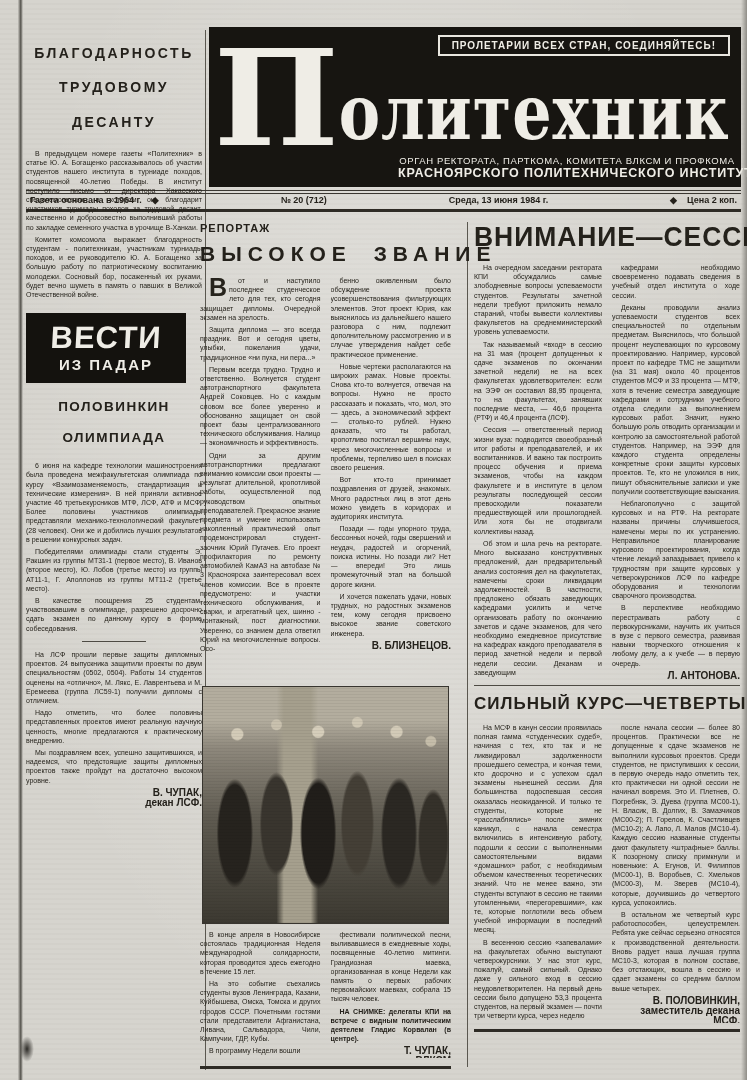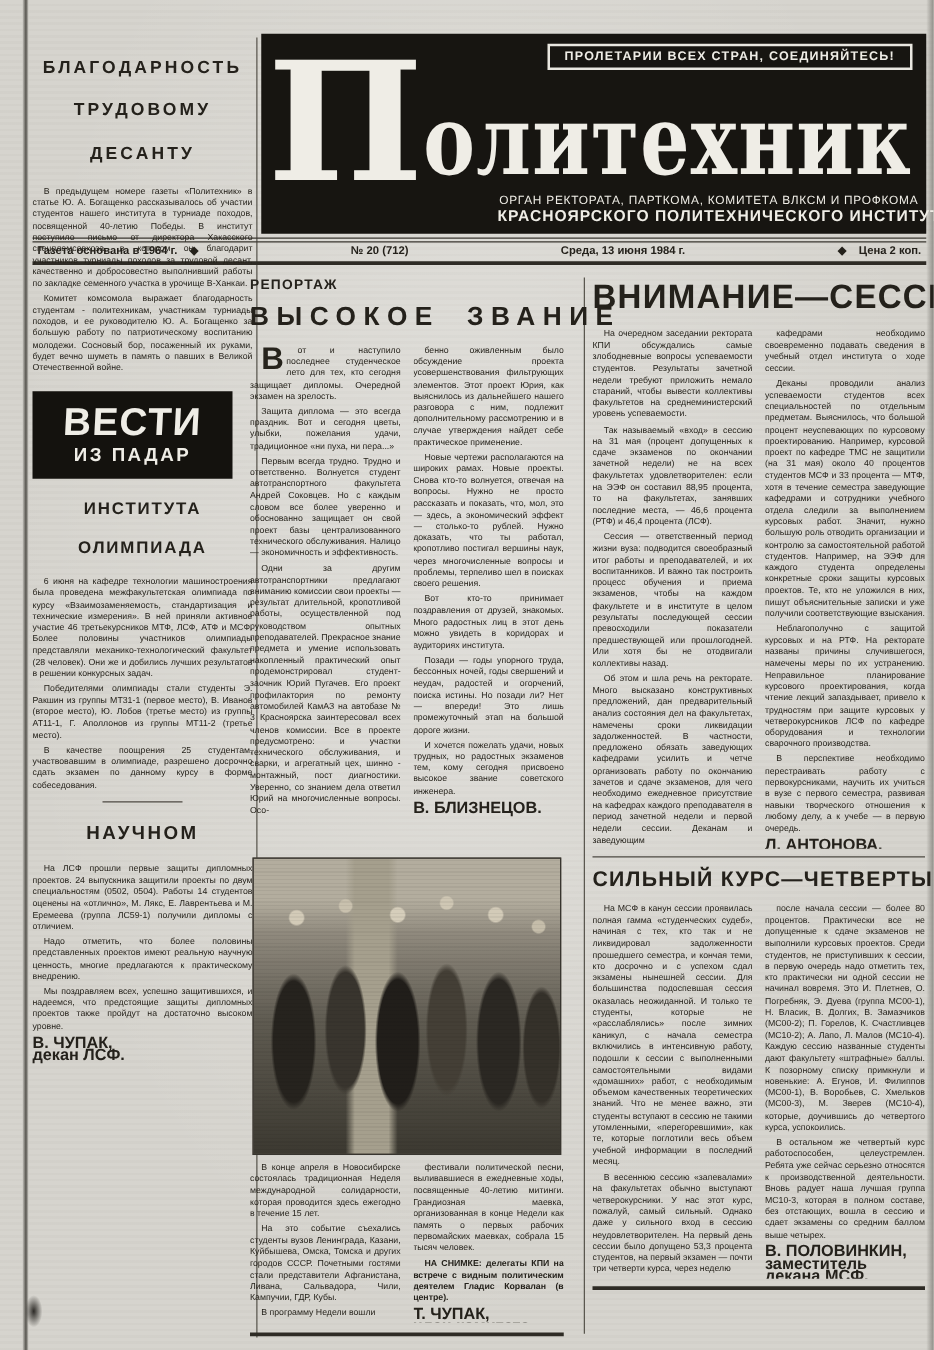--- a/index.html
+++ b/index.html
@@ -48,21 +48,21 @@
   
   .col-left{position:absolute;left:26px;top:30px;width:176px;}
   .col-mid{position:absolute;left:200px;top:222px;width:251px;}
   .col-right{position:absolute;left:474px;top:222px;width:266px;}
 
   
   .textcol p{margin:0 0 3px;text-indent:9px;text-align:justify;
         font-size:7px;line-height:9.2px;color:#26231c;}
   .twocol{display:flex;gap:10px;}
   .twocol > div{flex:1 1 0;overflow:hidden;}
-  .byline{text-align:left;font-weight:bold;font-size:13px;line-height:10px;margin-top:3px;}
+  .byline{text-align:right;font-weight:bold;font-size:10px;line-height:10px;margin-top:3px;}
 
   
   .h-left{font-weight:bold;text-align:center;font-size:14px;line-height:2.45;
         letter-spacing:2.5px;margin:6px 0 10px;}
   .h-left2{font-weight:bold;text-align:center;font-size:13.5px;line-height:2.3;
         letter-spacing:1.5px;margin:8px 0 8px;}
   .h-left3{font-weight:bold;text-align:center;font-size:15px;line-height:2.2;
         letter-spacing:2px;margin:4px 0 8px;}
   .h-left p,.h-left2 p,.h-left3 p{margin:0;text-indent:0;text-align:center;}
   .vesti{width:152px;background:#14120e;color:#efede6;text-align:center;
@@ -156,33 +156,32 @@
         <p>В предыдущем номере газеты «Политехник» в статье Ю. А. Богащенко рассказывалось об участии студентов нашего института в турниаде походов, посвященной 40-летию Победы. В институт поступило письмо от директора Хакасского спецплемсовхоза, в котором он благодарит участников турниады походов за трудовой десант, качественно и добросовестно выполнивший работы по закладке семенного участка в урочище В-Ханкаи.</p>
         <p>Комитет комсомола выражает благодарность студентам - политехникам, участникам турниады походов, и ее руководителю Ю. А. Богащенко за большую работу по патриотическому воспитанию молодежи. Сосновый бор, посаженный их руками, будет вечно шуметь в память о павших в Великой Отечественной войне.</p>
       </div>
 
     <div class="vesti">
       <div class="v1">ВЕСТИ</div>
       <div class="v2">ИЗ ПАДАР</div>
     </div>
 
     <div class="h-left2">
-        <p>ИНСТИТУТА</p>
+        <p>ПОЛОВИНКИН</p>
         <p>ОЛИМПИАДА</p>
       </div>
     <div class="textcol">
         <p>6 июня на кафедре технологии машиностроения была проведена межфакультетская олимпиада по курсу «Взаимозаменяемость, стандартизация и технические измерения». В ней приняли активное участие 46 третьекурсников МТФ, ЛСФ, АТФ и МСФ. Более половины участников олимпиады представляли механико-технологический факультет (28 человек). Они же и добились лучших результатов в решении конкурсных задач.</p>
         <p>Победителями олимпиады стали студенты Э. Ракшин из группы МТ31-1 (первое место), В. Иванов (второе место), Ю. Лобов (третье место) из группы АТ11-1, Г. Аполлонов из группы МТ11-2 (третье место).</p>
         <p>В качестве поощрения 25 студентам, участвовавшим в олимпиаде, разрешено досрочно сдать экзамен по данному курсу в форме собеседования.</p>
       </div>
 
     <hr class="hrule-short">
 
     <div class="h-left3">
-        <p>НАУЧНОМ</p>
       </div>
     <div class="textcol">
         <p>На ЛСФ прошли первые защиты дипломных проектов. 24 выпускника защитили проекты по двум специальностям (0502, 0504). Работы 14 студентов оценены на «отлично», М. Лякс, Е. Лаврентьева и М. Еремеева (группа ЛС59-1) получили дипломы с отличием.</p>
         <p>Надо отметить, что более половины представленных проектов имеют реальную научную ценность, многие предлагаются к практическому внедрению.</p>
         <p>Мы поздравляем всех, успешно защитившихся, и надеемся, что предстоящие защиты дипломных проектов также пройдут на достаточно высоком уровне.</p>
       </div>
     <div class="byline">В. ЧУПАК,</div>
     <div class="byline" style="margin-top:0;">декан ЛСФ.</div>
   </div>
 

